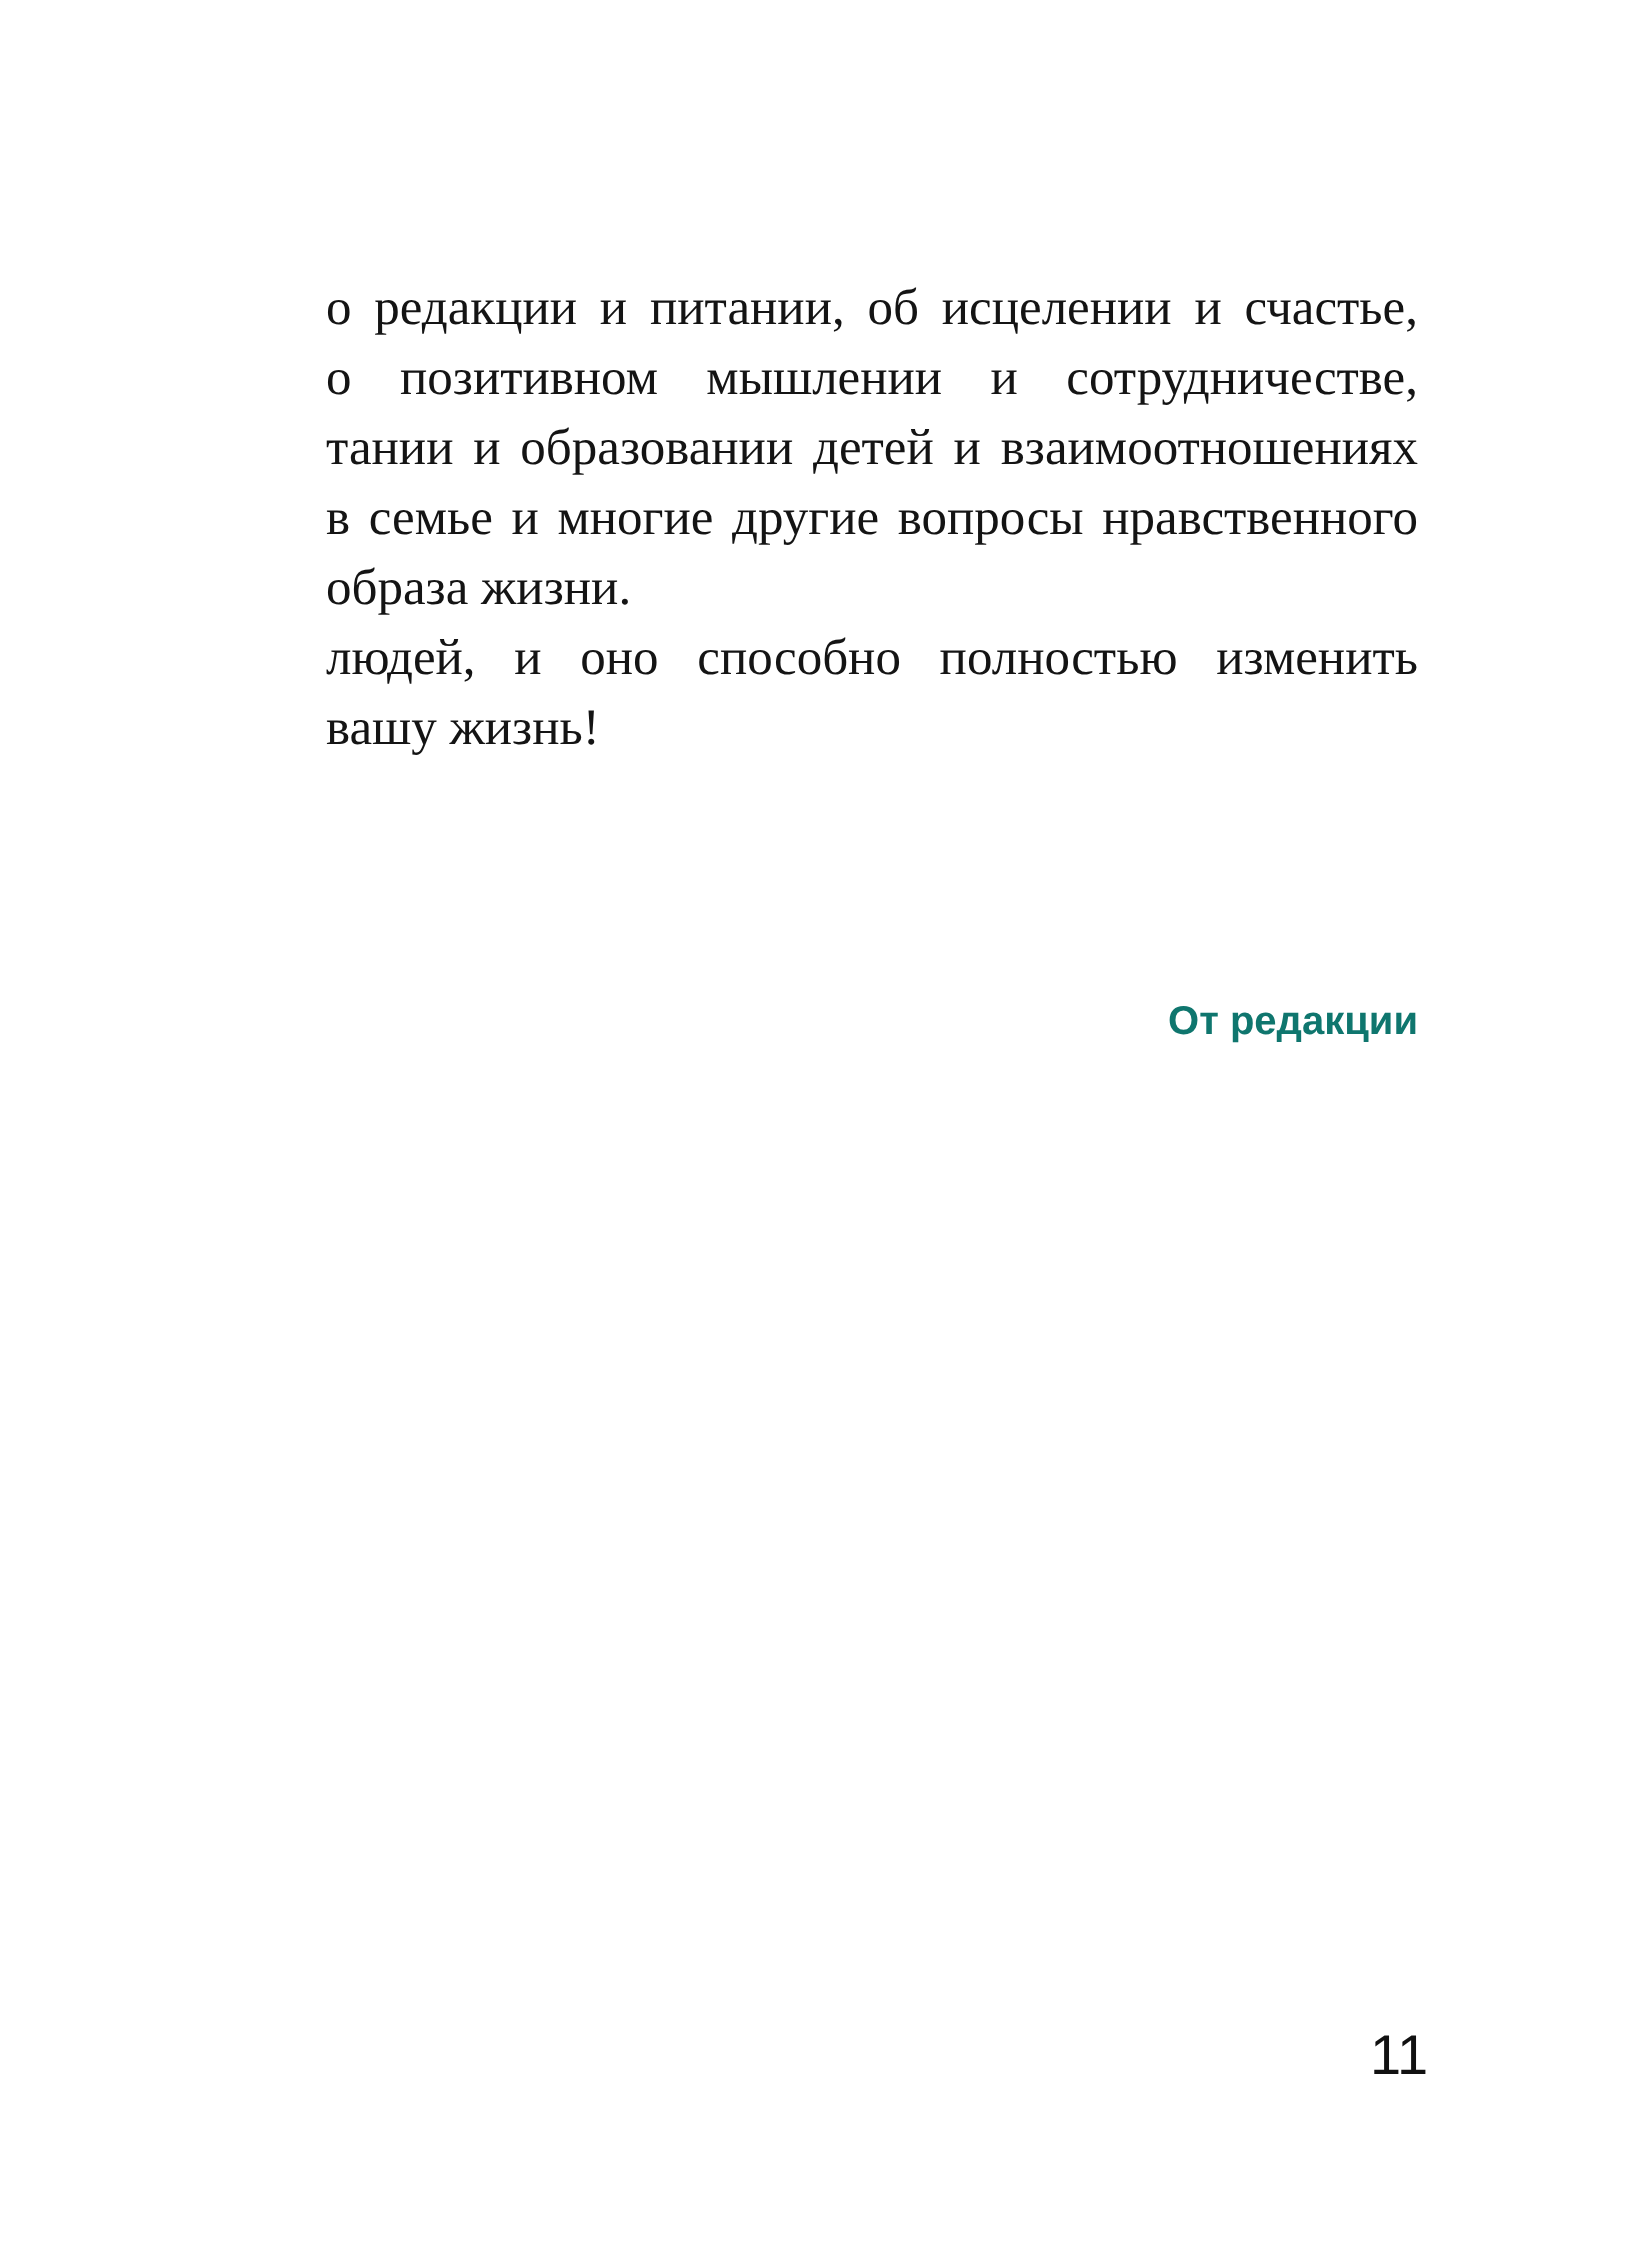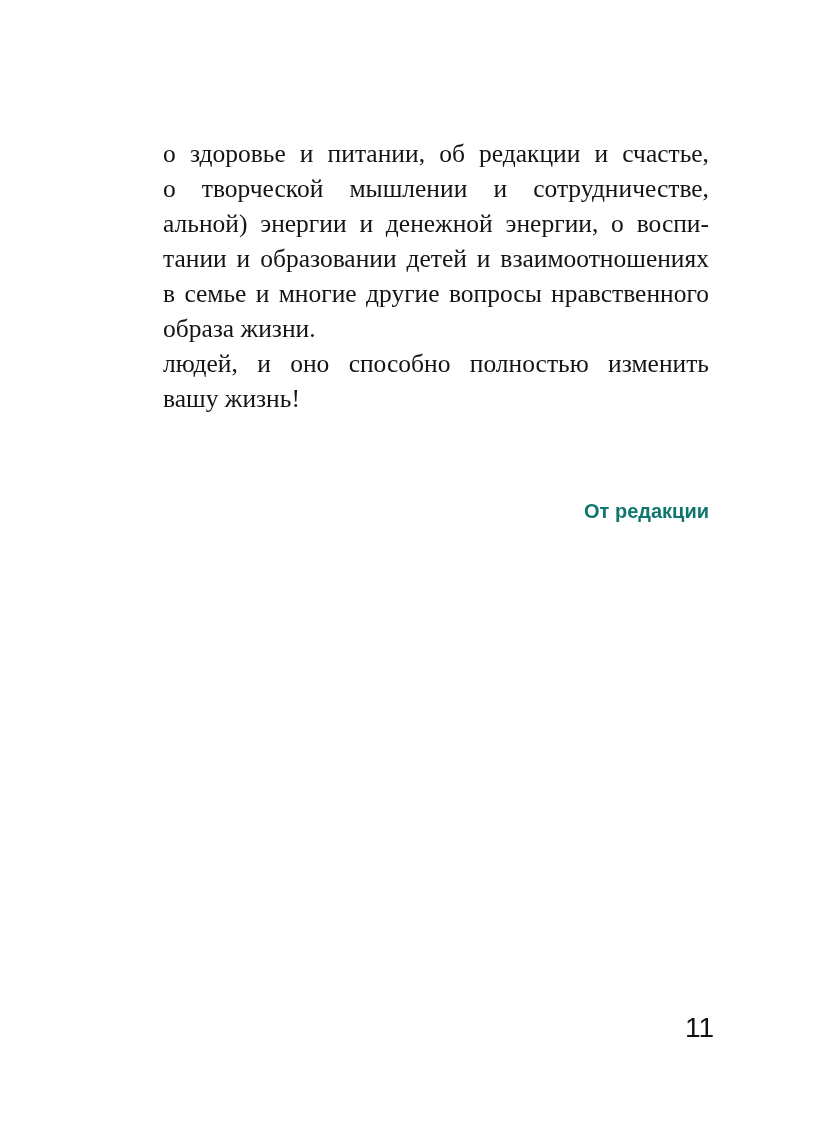--- a/index.html
+++ b/index.html
@@ -59,23 +59,22 @@
       line-height: 30px;
       color: #111111;
     }
   </style>
 </head>
 <body>
 
 <div class="page">
   <div class="text-block">
     <div class="paragraph">
-      <span class="line">о здоровье и питании, об редакции и счастье,</span>
-      <span class="line">о творческой мышлении и сотрудничестве,</span>
-      <span class="line">альной) энергии и денежной энергии, о воспи-</span>
+      <span class="line">о редакции и питании, об исцелении и счастье,</span>
+      <span class="line">о позитивном мышлении и сотрудничестве,</span>
       <span class="line">тании и образовании детей и взаимоотношениях</span>
       <span class="line">в семье и многие другие вопросы нравственного</span>
       <span class="line last">образа жизни.</span>
     </div>
     <div class="paragraph para2">
       <span class="line">людей, и оно способно полностью изменить</span>
       <span class="line last">вашу жизнь!</span>
     </div>
   </div>
 

